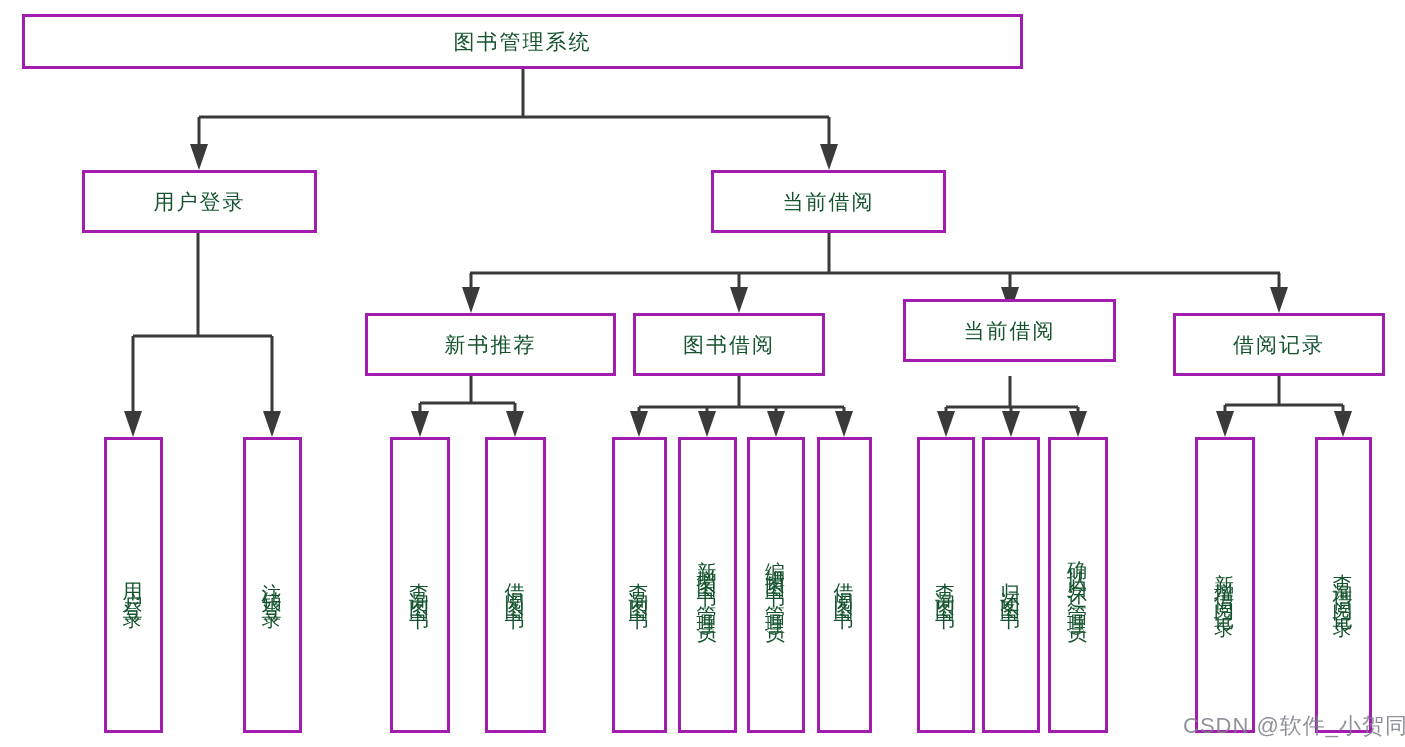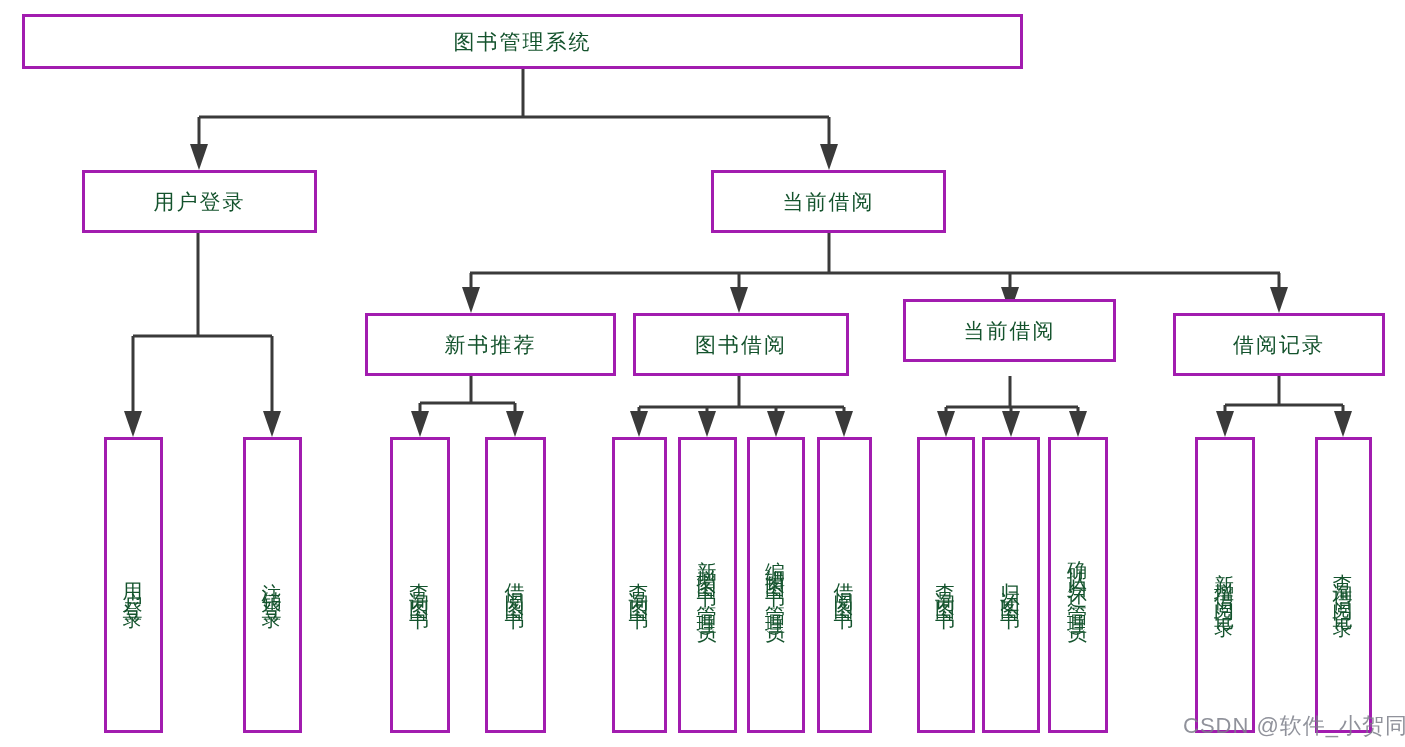--- a/index.html
+++ b/index.html
@@ -86,21 +86,21 @@
       <polygon points="1334,411 1352,411 1343,437"></polygon>
     </g>
   </svg>
 
   <div class="box" style="left:22px; top:14px; width:1001px; height:55px;">图书管理系统</div>
 
   <div class="box" style="left:82px; top:170px; width:235px; height:63px;">用户登录</div>
   <div class="box" style="left:711px; top:170px; width:235px; height:63px;">当前借阅</div>
 
   <div class="box" style="left:365px; top:313px; width:251px; height:63px;">新书推荐</div>
-  <div class="box" style="left:633px; top:313px; width:216px; height:63px;">图书借阅</div>
+  <div class="box" style="left:633px; top:313px; width:192px; height:63px;">图书借阅</div>
   <div class="box" style="left:903px; top:299px; width:213px; height:63px;">当前借阅</div>
   <div class="box" style="left:1173px; top:313px; width:212px; height:63px;text-align:center;">借阅记录</div>
 
   <div class="box vbox" style="left:104px; top:437px; width:59px; height:296px;">用户登录</div>
   <div class="box vbox" style="left:243px; top:437px; width:59px; height:296px;">注销登录</div>
 
   <div class="box vbox" style="left:390px; top:437px; width:60px; height:296px;">查询图书</div>
   <div class="box vbox" style="left:485px; top:437px; width:61px; height:296px;">借阅图书</div>
 
   <div class="box vbox" style="left:612px; top:437px; width:55px; height:296px;">查询图书</div>

